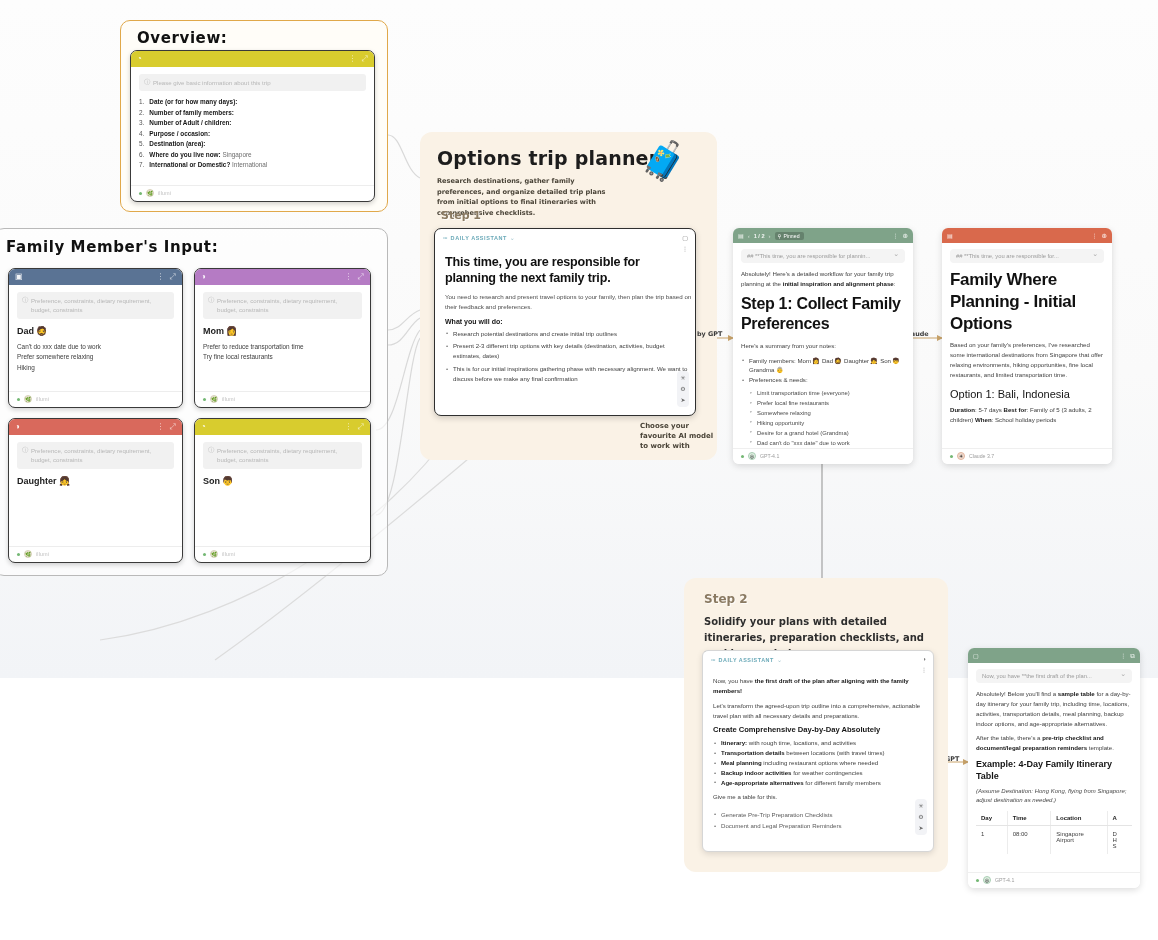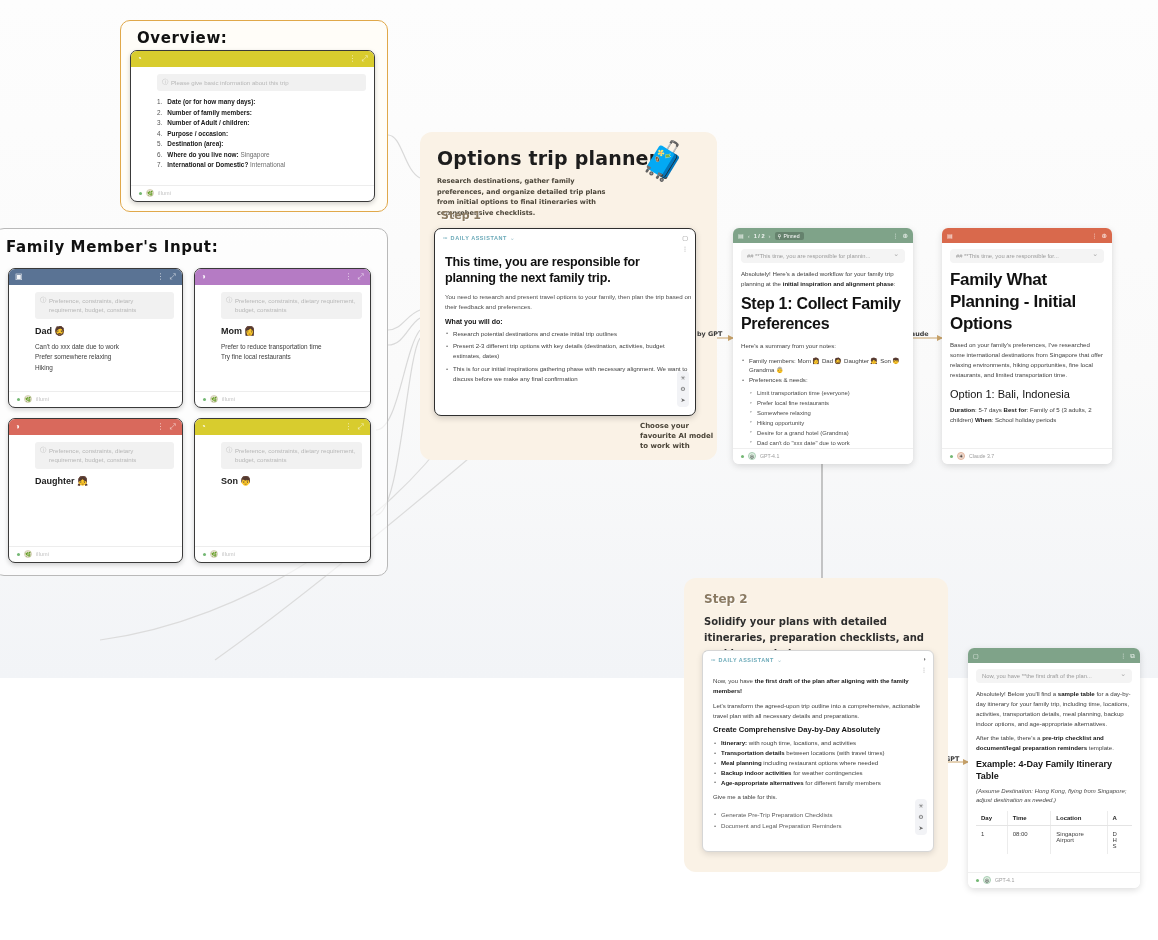--- a/index.html
+++ b/index.html
@@ -48,21 +48,21 @@
     flex: 0 0 auto;
   }
   .note-head .hl { display:flex; align-items:center; gap:4px; }
   .note-head .hr { display:flex; align-items:center; gap:5px; opacity:.72; }
   .icn {
     display: inline-block;
     color: rgba(255,255,255,.92);
     font-size: 8px;
     line-height: 1;
   }
-  .note-body { padding: 7px 8px 4px 8px; flex: 1 1 auto; position: relative; margin-left: 18px; }
+  .note-body { padding: 7px 8px 4px 8px; flex: 1 1 auto; position: relative; }
   .ph {
     background: #f1f1f1;
     color: #b7b7b7;
     font-size: 6.1px;
     line-height: 1.55;
     border-radius: 3px;
     padding: 4px 5px 4px 14px;
     position: relative;
     margin-bottom: 7px;
   }
@@ -467,21 +467,21 @@
       <div class="grp">
           <span style="font-size:6px;">▤</span>
         </div>
       <div class="grp">
         <span style="font-size:6px;">⋮</span>
         <span style="font-size:6.5px;">⊕</span>
       </div>
     </div>
     <div class="ai-body">
       <div class="prompt-bar">## **This time, you are responsible for...</div>
-      <div class="h1" style="font-size:17px;">Family What Planning - Initial Options</div>
+      <div class="h1" style="font-size:17px;">Family Where Planning - Initial Options</div>
       <div class="p">Based on your family's preferences, I've researched some international destinations from Singapore that offer relaxing environments, hiking opportunities, fine local restaurants, and limited transportation time.</div>
       <div class="h2">Option 1: Bali, Indonesia</div>
       <div class="p" style="margin-bottom:0;">
         <b>Duration</b><span>: 5-7 days </span><b>Best for</b><span>: Family of 5 (3 adults, 2 children) </span><b>When</b><span>: School holiday periods</span>
       </div>
     </div>
     <div class="ai-foot">
       <span class="dot"></span>
       <span class="ava" style="background:#f3ddd1; border-color:#e0b49d;">✳</span>
       <span class="lbl">Claude 3.7</span>

